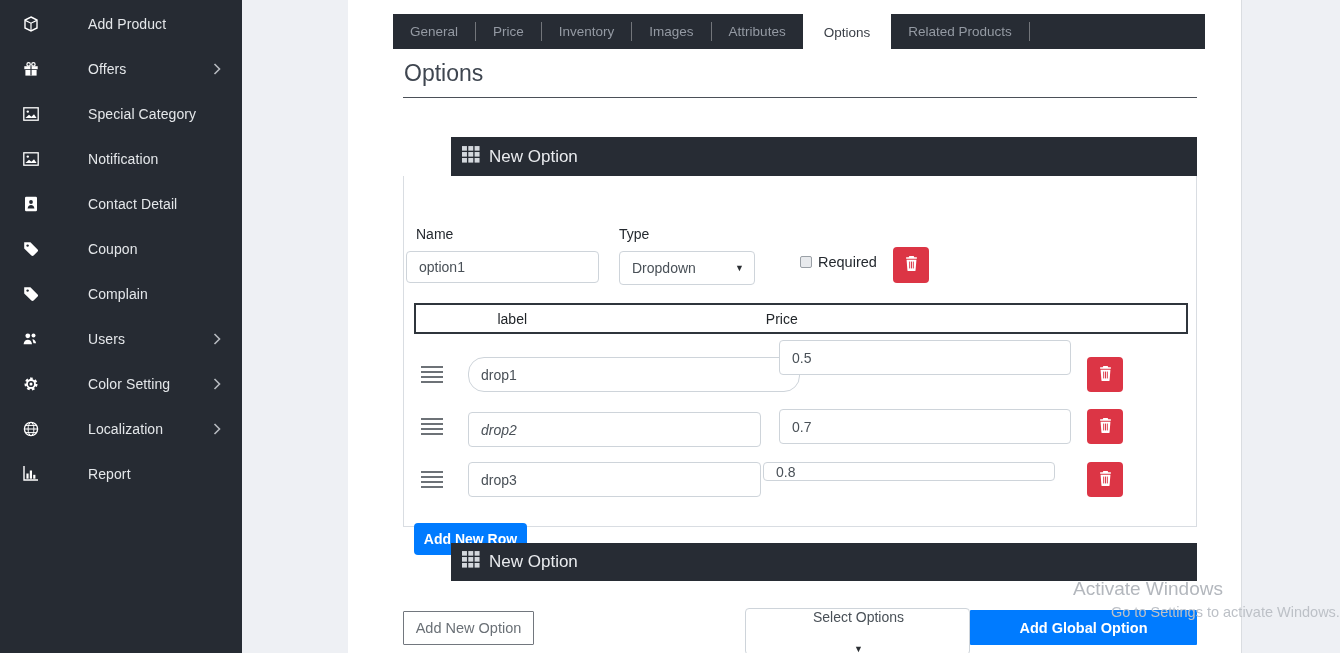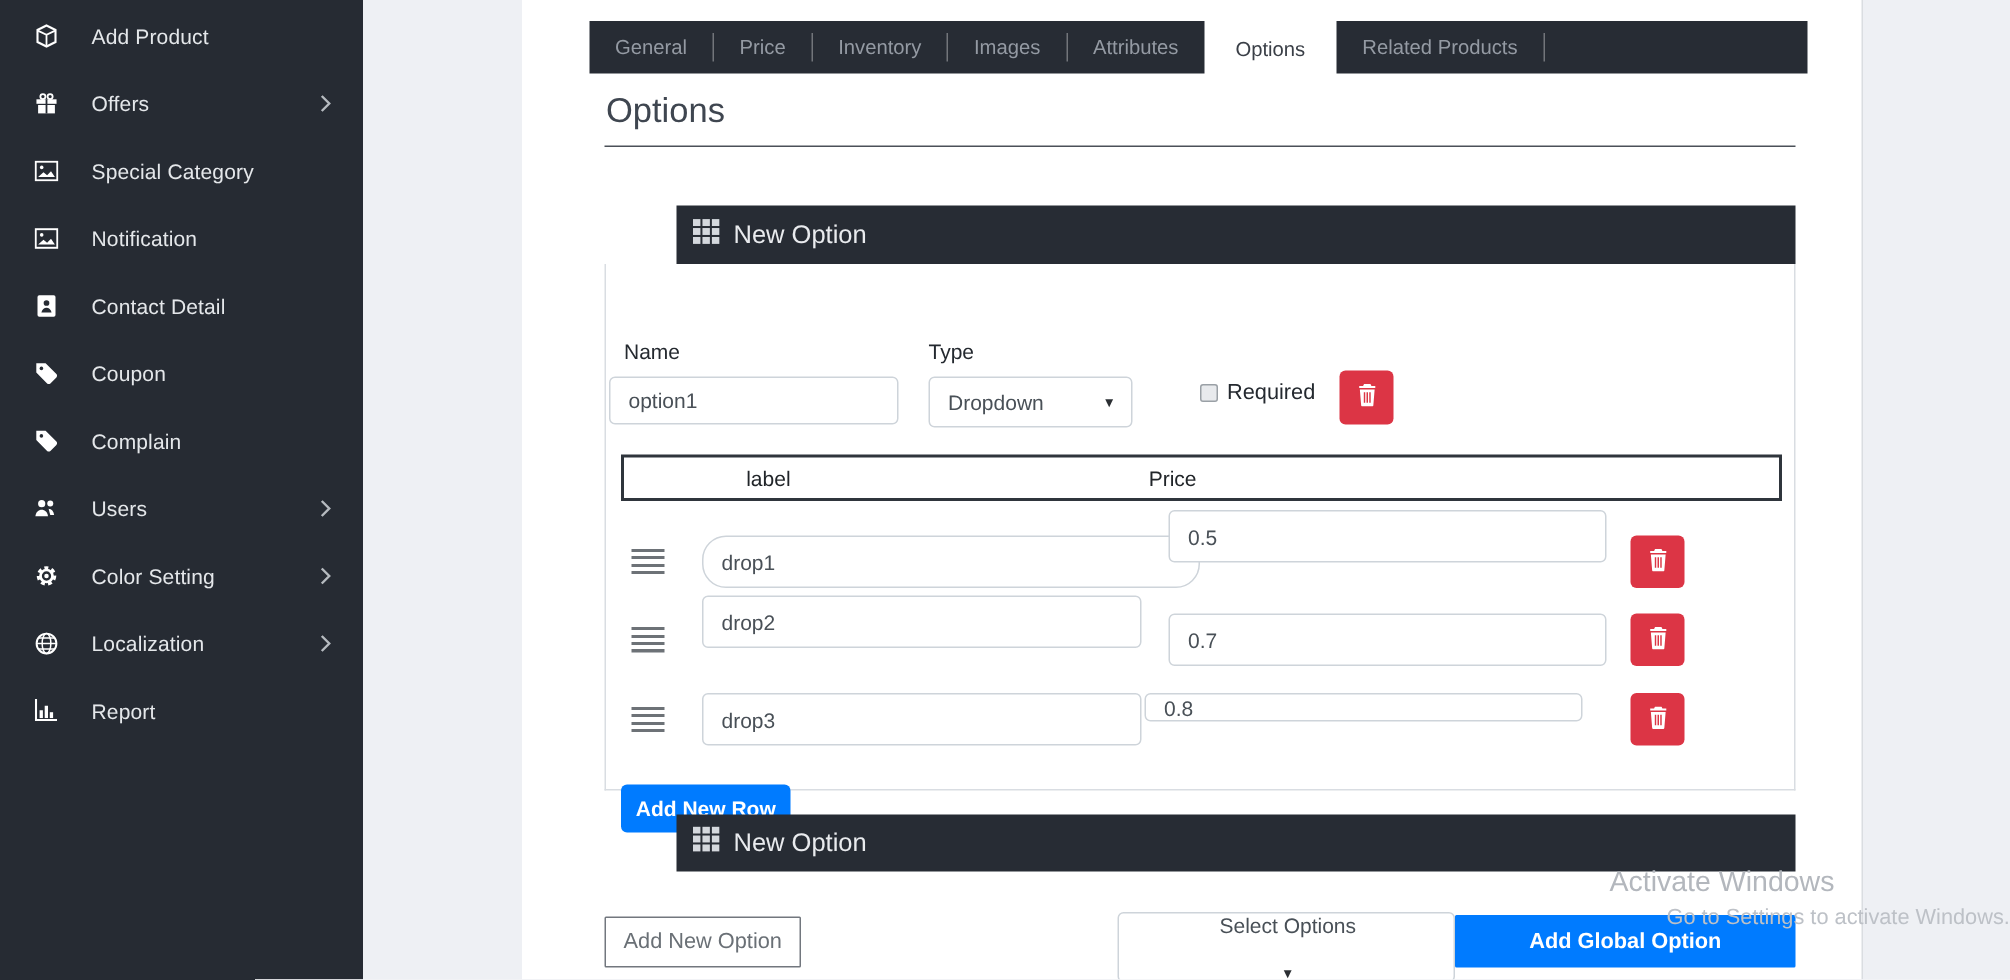--- a/index.html
+++ b/index.html
@@ -5,21 +5,21 @@
   * { margin:0; padding:0; box-sizing:border-box; }
   html,body { background:#eef0f4; }
   .page {
     position:relative; width:1340px; height:653px; overflow:hidden;
     background:#eef0f4; font-family:"Liberation Sans", sans-serif; font-size:14px;
   }
   
   .sidebar { position:absolute; left:0; top:0; width:242px; height:653px; background:#262b33; padding-top:1px; z-index:5; }
   .side-item { height:45px; display:flex; align-items:center; color:#e4e7ea; font-size:14px; cursor:pointer; }
   .side-item .ic { width:17px; margin-left:22px; display:flex; justify-content:center; align-items:center; }
-  .side-item .lbl { margin-left:22px; letter-spacing:.1px;text-align:right; }
+  .side-item .lbl { margin-left:49px; letter-spacing:.1px;text-align:right; }
   .side-item .chev { margin-left:auto; margin-right:21px; display:flex; align-items:center; opacity:.85; }
   
   .card { position:absolute; left:348px; top:0; width:894px; height:653px; background:#fff; border-right:1px solid #dadde1; }
   
   .tabbar { position:absolute; left:393px; top:14px; width:812px; height:35px; background:#272c34; display:flex; align-items:center; z-index:6; }
   .tab { padding:0 17px; height:35px; display:flex; align-items:center; color:#949aa3; font-size:13.5px; cursor:pointer; white-space:nowrap; }
   .tabsep { width:1px; height:19px; background:rgba(255,255,255,.35); flex:0 0 1px; }
   .tab.active { background:#fff; color:#3a3f47; height:42px; align-self:flex-start; margin-top:-3px; padding:0 21px; }
   
   .page-title { position:absolute; left:404px; top:60px; font-size:23px; color:#3f4650; z-index:6; }
@@ -272,21 +272,21 @@
       <input class="abs tb-input" style="left: 64px; top: 181px; width: 332px; height: 35px; border-radius: 16px;" value="drop1">
       <input class="abs tb-input" style="left: 375px; top: 164px; width: 292px; height: 35px;" value="0.5">
       <button class="abs btn-danger" style="left:683px; top:181px; width:36px; height:35px;">
         <span><svg width="13" height="15" viewBox="0 0 12 14">
               <path fill="#fff" d="M4 0h4l.6 1.2H11v1.3H1V1.2h2.4zM1.4 3.4h9.2l-.8 9.8c0 .5-.4.8-.9.8H3.1c-.5 0-.9-.3-.9-.8z"></path>
               <path stroke="#dc3545" stroke-width="0.9" d="M4.3 5.2v6.4M6 5.2v6.4M7.7 5.2v6.4" fill="none"></path>
             </svg></span>
       </button>
 
       <div class="abs drag-handle" style="left:17px; top:242px;"></div>
-      <input class="abs tb-input" style="left: 64px; top: 221px; width: 293px; height: 35px;" value="drop2">
+      <input class="abs tb-input" style="left: 64px; top: 236px; width: 293px; height: 35px; font-style: italic;" value="drop2">
       <input class="abs tb-input" style="left: 375px; top: 233px; width: 292px; height: 35px;" value="0.7">
       <button class="abs btn-danger" style="left:683px; top:233px; width:36px; height:35px;">
         <span><svg width="13" height="15" viewBox="0 0 12 14">
               <path fill="#fff" d="M4 0h4l.6 1.2H11v1.3H1V1.2h2.4zM1.4 3.4h9.2l-.8 9.8c0 .5-.4.8-.9.8H3.1c-.5 0-.9-.3-.9-.8z"></path>
               <path stroke="#dc3545" stroke-width="0.9" d="M4.3 5.2v6.4M6 5.2v6.4M7.7 5.2v6.4" fill="none"></path>
             </svg></span>
       </button>
 
       <div class="abs drag-handle" style="left:17px; top:295px;"></div>
       <input class="abs tb-input" style="left: 64px; top: 286px; width: 293px; height: 35px;" value="drop3">

